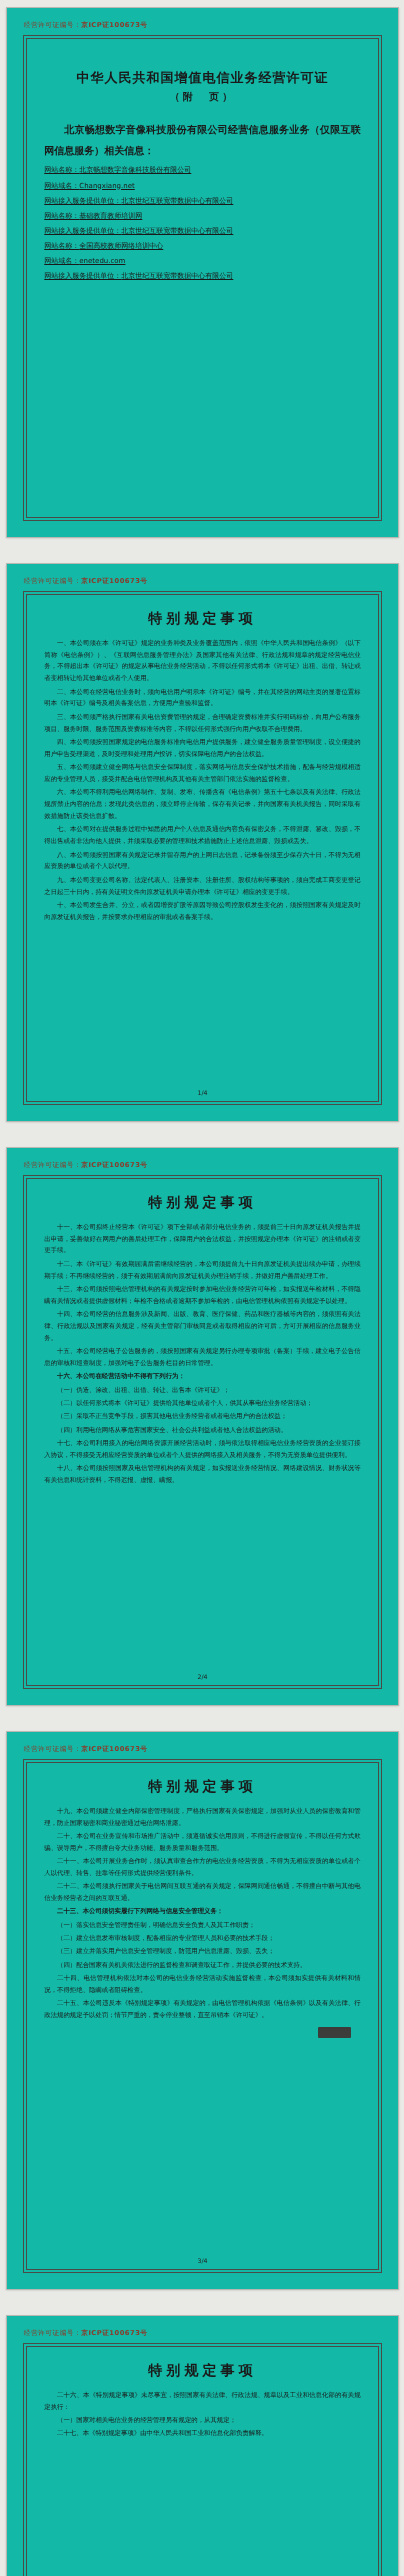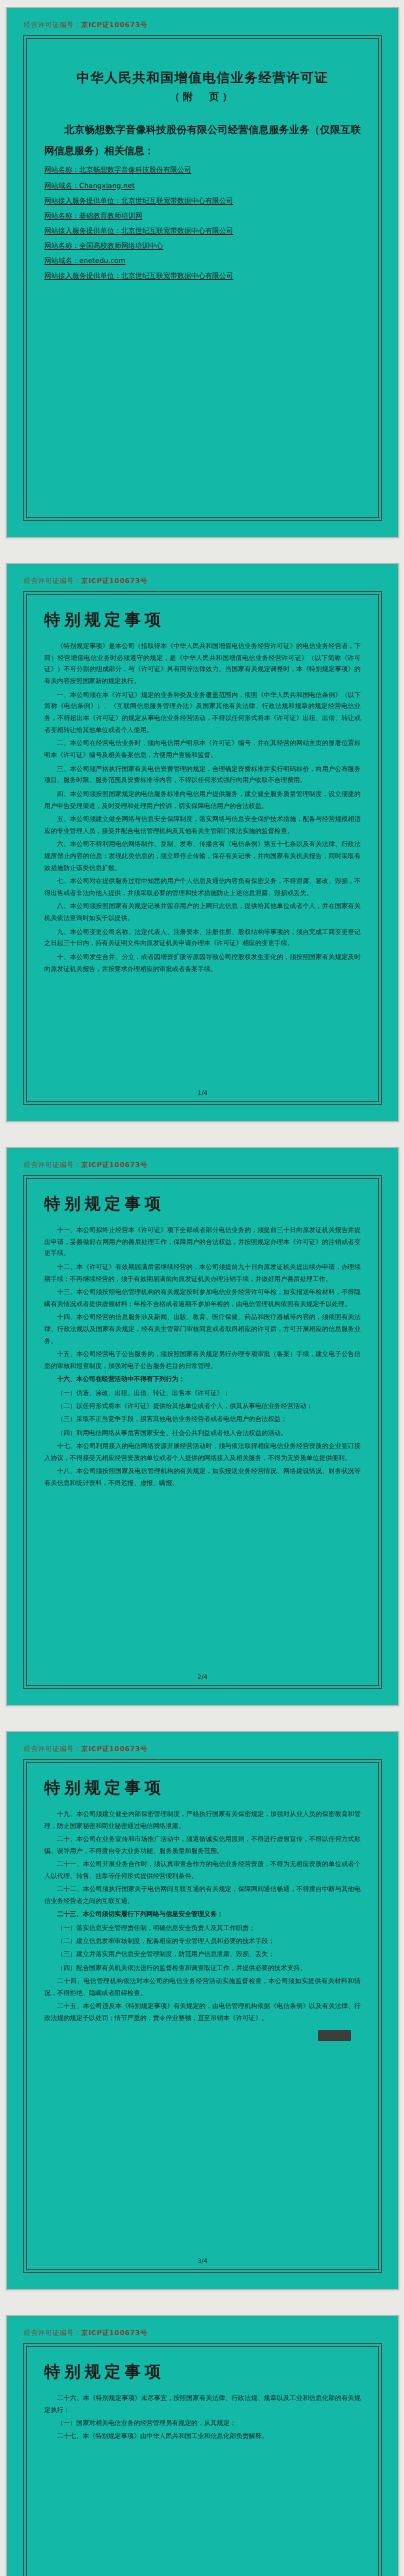--- a/index.html
+++ b/index.html
@@ -70,23 +70,23 @@
     margin: 0 0 2.1px 0;
     text-align: justify;
     font-weight: bold;
   }
   .entries { font-size: 7px; line-height: 2.15; }
   .entry { text-align: justify; text-decoration: underline; }
   .entry .lbl { }
   .entry .val { }
   
   .prov-title {
-    font-size: 16px;
-    font-weight: bold;
-    text-align: left;
+    font-size: 14px;
+    font-weight: bold;
+    text-align: center;
     letter-spacing: 4.1px;
     margin: 3.1px 0 9.3px 0;
   }
   .prov-body { }
   .para {
     font-size: 6.4px;
     line-height: 1.85;
     text-align: justify;
     text-indent: 2em;
     margin: 0 0 1.5px 0;
@@ -136,29 +136,28 @@
   </section>
 
   <div id="provision-pages">
   <section class="page page-prov">
     <div class="page-header">
       <span>经营许可证编号：</span><span class="license-no">京ICP证100673号</span>
     </div>
     <div class="frame">
       <div class="prov-title">特别规定事项</div>
       <div class="prov-body">
-            <p class="para">《特别规定事项》是本公司（指取得本《中华人民共和国增值电信业务经营许可证》的电信业务经营者，下同）经营增值电信业务时必须遵守的规定，是《中华人民共和国增值电信业务经营许可证》（以下简称《许可证》）不可分割的组成部分，与《许可证》具有同等法律效力。当国家有关规定调整时，本《特别规定事项》的有关内容按照国家新的规定执行。</p>
             <p class="para">一、本公司须在本《许可证》规定的业务种类及业务覆盖范围内，依照《中华人民共和国电信条例》（以下简称《电信条例》）、《互联网信息服务管理办法》及国家其他有关法律、行政法规和规章的规定经营电信业务，不得超出本《许可证》的规定从事电信业务经营活动，不得以任何形式将本《许可证》出租、出借、转让或者变相转让给其他单位或者个人使用。</p>
             <p class="para">二、本公司在经营电信业务时，须向电信用户明示本《许可证》编号，并在其经营的网站主页的显著位置标明本《许可证》编号及相关备案信息，方便用户查验和监督。</p>
             <p class="para">三、本公司须严格执行国家有关电信资费管理的规定，合理确定资费标准并实行明码标价，向用户公布服务项目、服务时限、服务范围及资费标准等内容，不得以任何形式强行向用户收取不合理费用。</p>
             <p class="para">四、本公司须按照国家规定的电信服务标准向电信用户提供服务，建立健全服务质量管理制度，设立便捷的用户申告受理渠道，及时受理和处理用户投诉，切实保障电信用户的合法权益。</p>
             <p class="para">五、本公司须建立健全网络与信息安全保障制度，落实网络与信息安全保护技术措施，配备与经营规模相适应的专业管理人员，接受并配合电信管理机构及其他有关主管部门依法实施的监督检查。</p>
             <p class="para">六、本公司不得利用电信网络制作、复制、发布、传播含有《电信条例》第五十七条以及有关法律、行政法规所禁止内容的信息；发现此类信息的，须立即停止传输，保存有关记录，并向国家有关机关报告，同时采取有效措施防止该类信息扩散。</p>
             <p class="para">七、本公司对在提供服务过程中知悉的用户个人信息及通信内容负有保密义务，不得泄露、篡改、毁损，不得出售或者非法向他人提供，并须采取必要的管理和技术措施防止上述信息泄露、毁损或丢失。</p>
-            <p class="para">八、本公司须按照国家有关规定记录并留存用户的上网日志信息，提供给其他单位或者个人，并在国家有关机关依法查询时如实予以提供。</p>
+            <p class="para">八、本公司须按照国家有关规定记录并留存用户的上网日志信息，记录备份须至少保存六十日，不得为无相应资质的单位或者个人以代理。</p>
             <p class="para">九、本公司变更公司名称、法定代表人、注册资本、注册住所、股权结构等事项的，须自完成工商变更登记之日起三十日内，持有关证明文件向原发证机关申请办理本《许可证》相应的变更手续。</p>
             <p class="para">十、本公司发生合并、分立，或者因增资扩股等原因导致公司控股权发生变化的，须按照国家有关规定及时向原发证机关报告，并按要求办理相应的审批或者备案手续。</p>
           </div>
       <div class="page-no">1/4</div>
     </div>
   </section>
 
   <section class="page page-prov">
     <div class="page-header">
       <span>经营许可证编号：</span><span class="license-no">京ICP证100673号</span>

